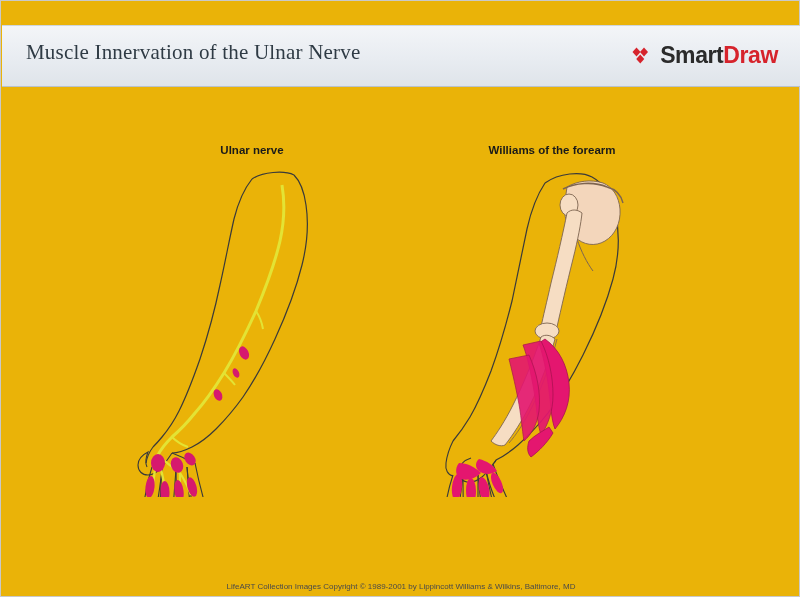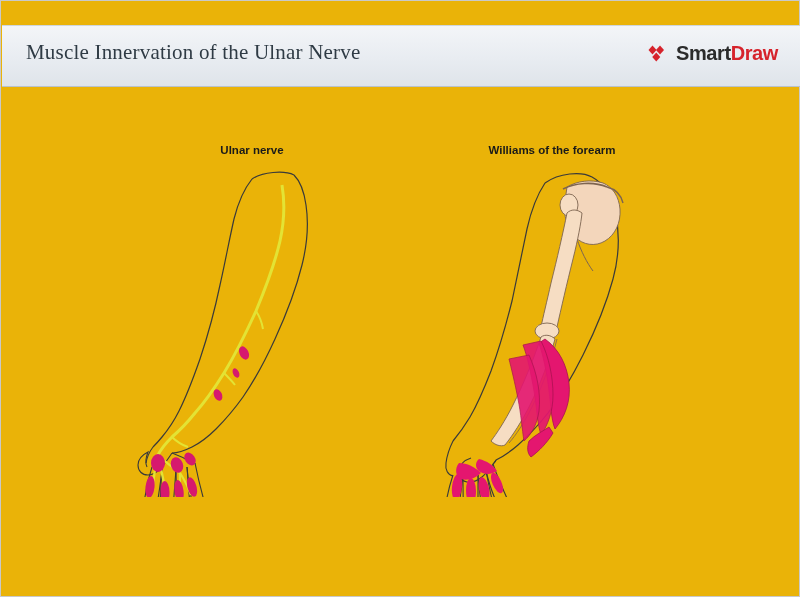--- a/index.html
+++ b/index.html
@@ -52,21 +52,21 @@
     gap: 7px;
   }
   .logo-mark {
     width: 22px;
     height: 22px;
     position: relative;
     display: inline-block;
   }
   .logo-text {
     font-family: "Liberation Sans", sans-serif;
-    font-size: 20px;
+    font-size: 23px;
     font-weight: bold;
     letter-spacing: -0.4px;
   }
   .logo-smart { color: #2b2b2b; }
   .logo-draw { color: #d6232c; }
 
   
   .figure-area {
     position: absolute;
     left: 1px;
@@ -240,14 +240,15 @@
         <ellipse cx="40" cy="320" rx="5" ry="13" fill="#e4166f" transform="rotate(6 40 320)"></ellipse>
         <ellipse cx="54" cy="324" rx="5" ry="13" fill="#e4166f" transform="rotate(-1 54 324)"></ellipse>
         <ellipse cx="67" cy="322" rx="5" ry="12" fill="#e4166f" transform="rotate(-12 67 322)"></ellipse>
         <ellipse cx="80" cy="316" rx="4.5" ry="11" fill="#e4166f" transform="rotate(-24 80 316)"></ellipse>
         <path d="M42,296 C50,296 58,300 64,306 C58,312 50,314 44,312 C39,310 37,302 42,296 Z" fill="#e4166f"></path>
         <path d="M62,292 C70,294 76,298 80,304 C74,308 67,308 62,304 C58,301 58,295 62,292 Z" fill="#e4166f"></path>
       </svg>
     </div>
   </div>
 
+  <div class="copyright">LifeART Collection Images Copyright © 1989-2001 by Lippincott Williams &amp; Wilkins, Baltimore, MD</div>
 
 </div>
 
 </body></html>

